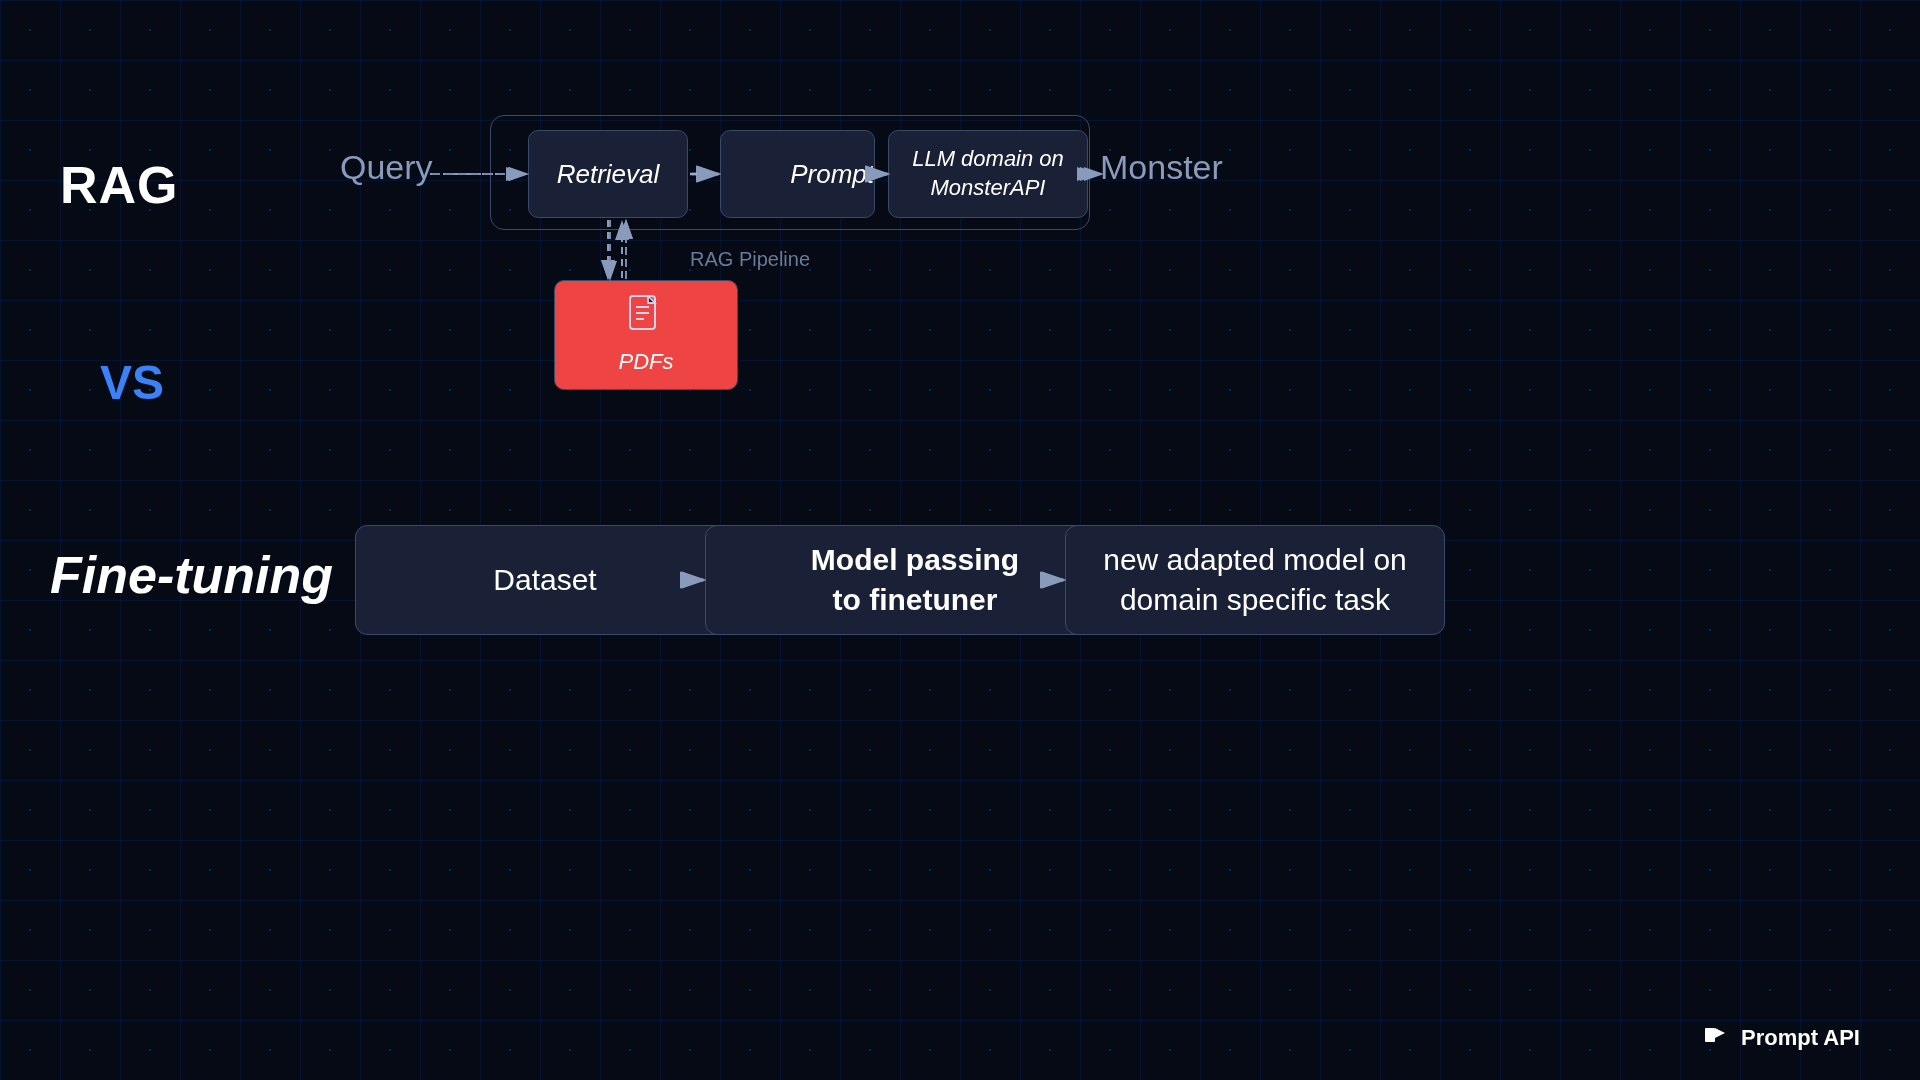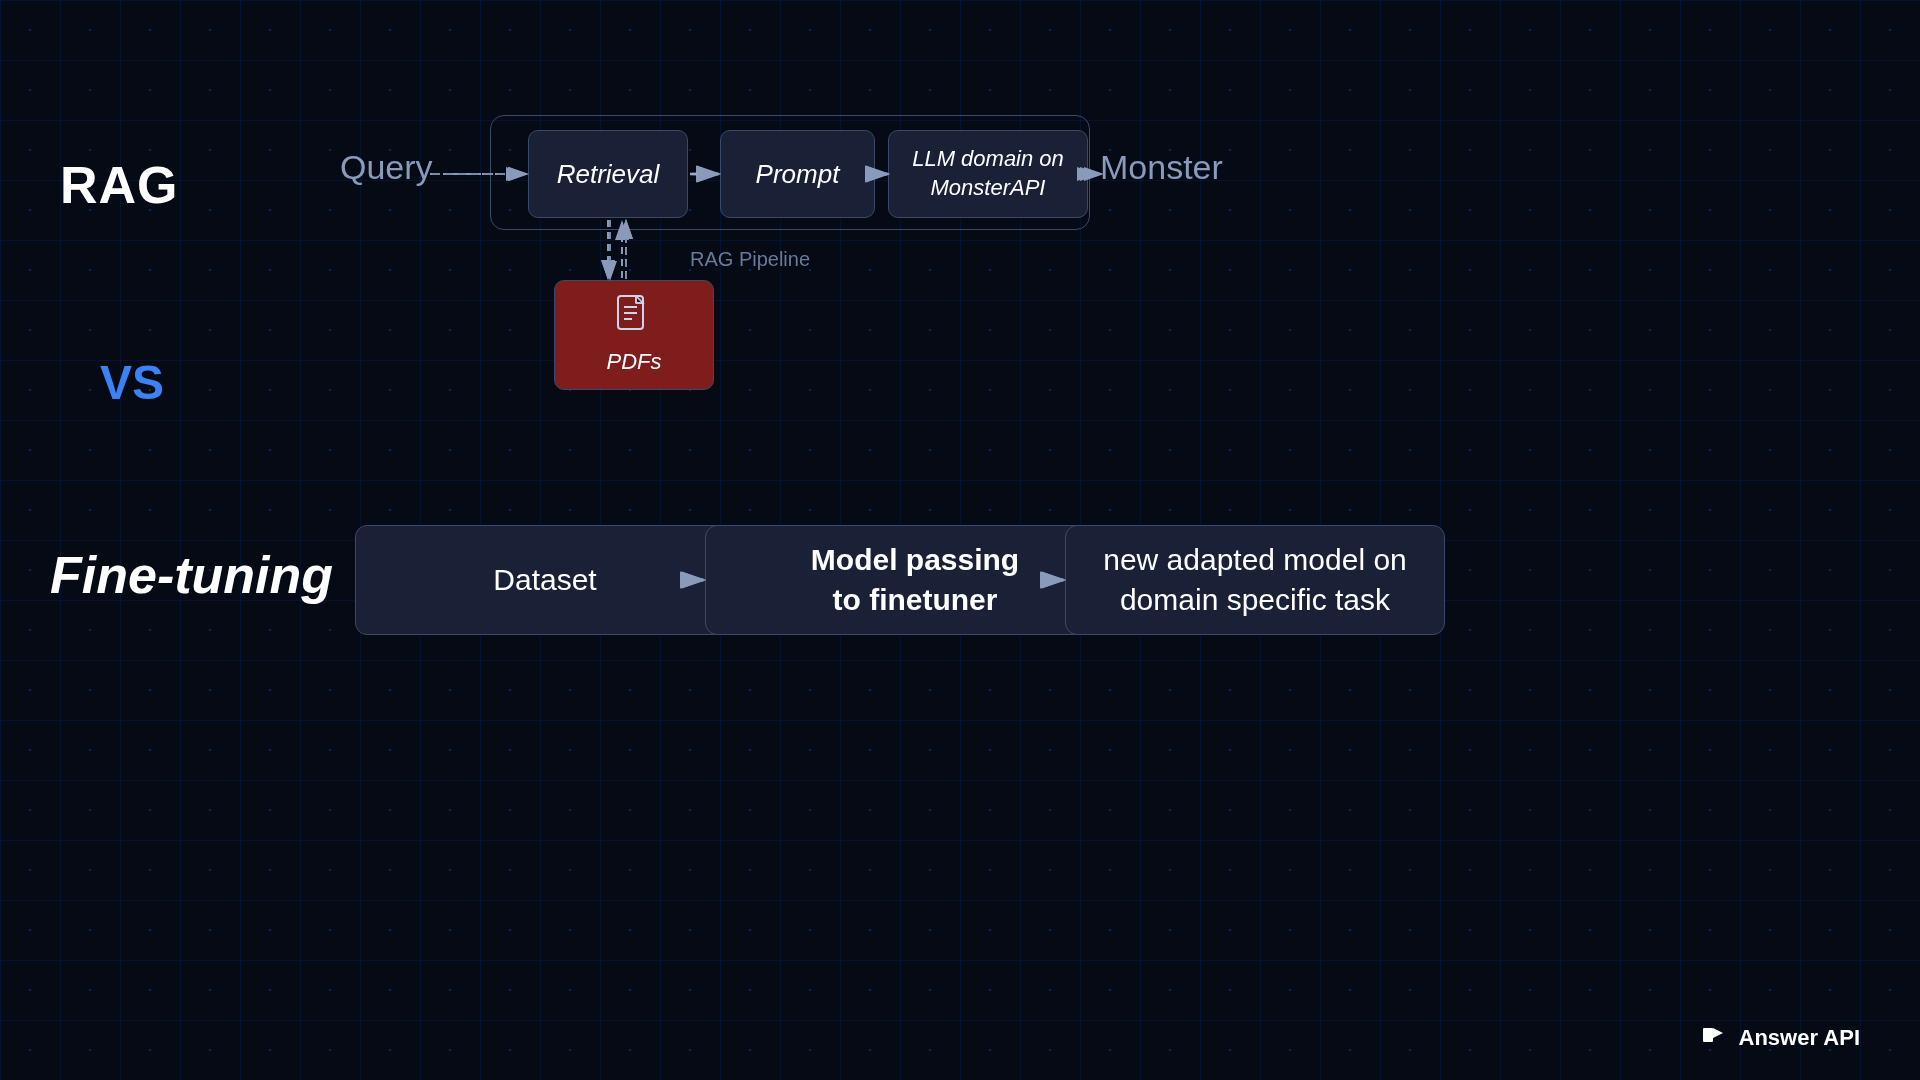--- a/index.html
+++ b/index.html
@@ -132,40 +132,41 @@
       left: 528px;
       width: 160px;
       height: 88px;
     }
 
     .node-prompt {
       top: 130px;
       left: 720px;
       width: 155px;
       height: 88px;
+      justify-content: flex-end;
     }
 
     .node-llm {
       top: 130px;
       left: 888px;
       width: 200px;
       height: 88px;
       font-size: 22px;
       line-height: 1.3;
     }
 
     
     .node-pdfs {
       top: 280px;
       left: 554px;
-      width: 160px;
+      width: 184px;
       height: 110px;
       flex-direction: column;
       gap: 6px;
-      background: #7f1d1d;
+      background: #ef4444;
       border: 1.5px solid #3a4a6a;
       border-radius: 10px;
       font-size: 22px;
     }
 
     .pdf-icon {
       font-size: 32px;
       color: #ccd6e8;
     }
 
@@ -344,21 +345,21 @@
 
     <line x1="1057" y1="580" x2="1063" y2="580" stroke="#8a9aba" stroke-width="2.5" marker-end="url(#ah1)"></line>
   </svg>
 
   <div class="monster-logo">
     <svg class="monster-icon" viewBox="0 0 28 28" fill="none" xmlns="http://www.w3.org/2000/svg">
 
       <rect x="2" y="4" width="10" height="14" rx="1" fill="#ffffff"></rect>
       <polygon points="12,4 22,9 12,14" fill="#ffffff"></polygon>
     </svg>
-    <span>Answer API</span>
+    <span>Prompt API</span>
   </div>
 
 </div>
 
 <svg style="position:absolute;top:0;left:0;width:1920px;height:1080px;pointer-events:none;z-index:2;">
   <defs>
     <marker id="arr" markerWidth="10" markerHeight="7" refX="9" refY="3.5" orient="auto">
       <polygon points="0 0, 10 3.5, 0 7" fill="#8a9aba"></polygon>
     </marker>
   </defs>

